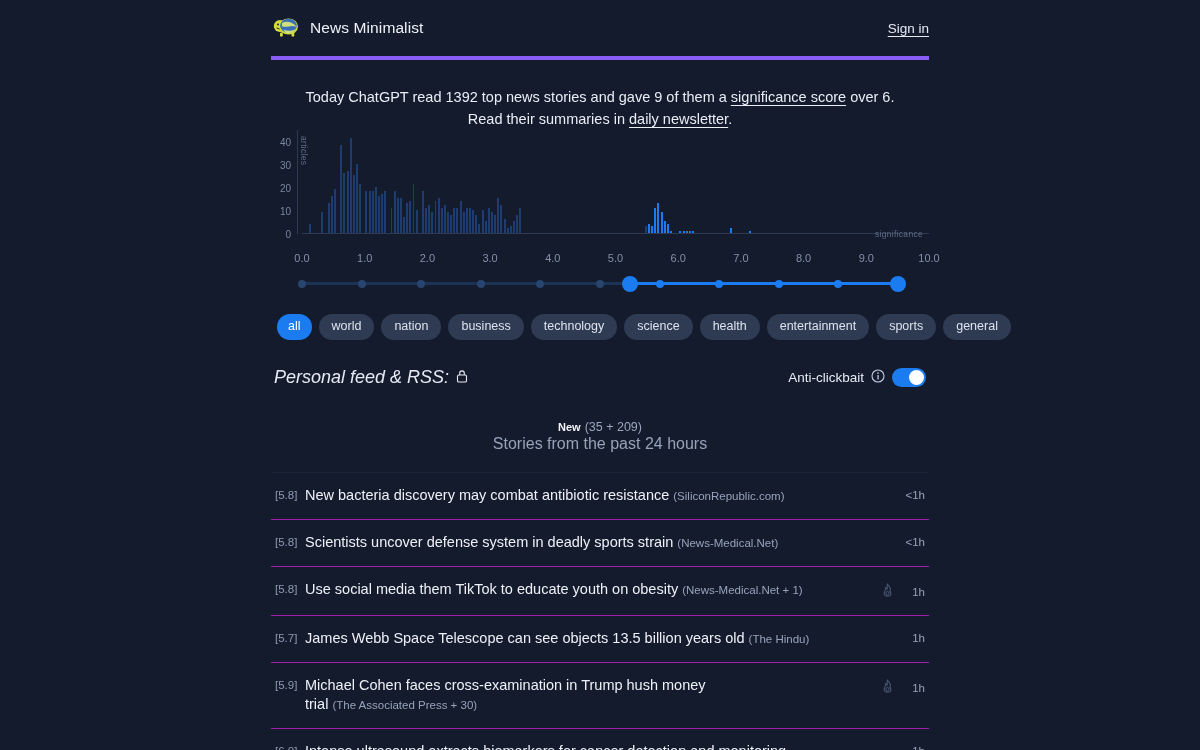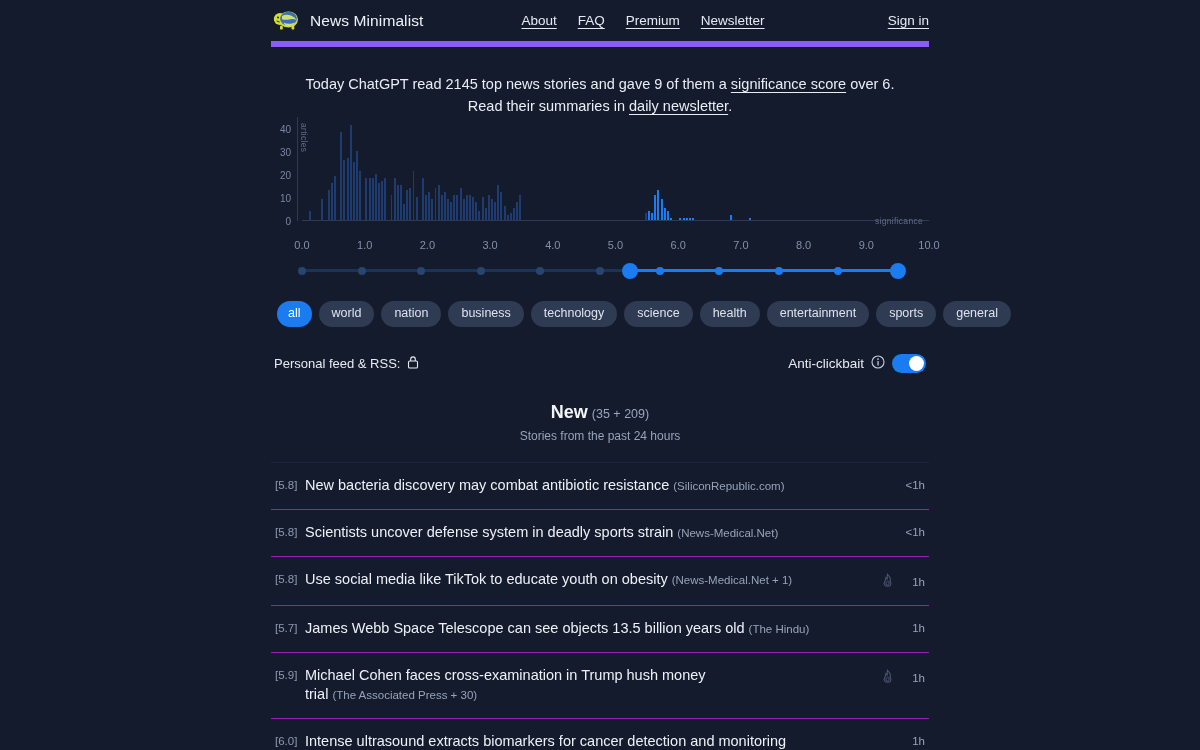--- a/index.html
+++ b/index.html
@@ -24,24 +24,24 @@
   }
 
   .container {
     width: 658px;
     margin: 0 auto;
     position: relative;
   }
 
   
   .header {
-    height: 47px;
+    height: 60px;
     display: flex;
     align-items: center;
-    border-bottom: 6px solid #8b5cf6;
+    border-bottom: 4px solid #8b5cf6;
   }
 
   .brand {
     display: flex;
     align-items: center;
     gap: 9px;
     margin-right: 28px;
   }
 
   .logo {
@@ -248,22 +248,23 @@
   .feedrow {
     display: flex;
     align-items: center;
     margin-top: 27px;
     padding: 0 3px;
   }
   .feedrow .left {
     display: flex;
     align-items: center;
     gap: 7px;
-    font-size: 13px;
+    font-size: 18px;
     color: #e6ebf3;
+    font-style: italic;
   }
   .feedrow .right {
     margin-left: auto;
     display: flex;
     align-items: center;
     gap: 7px;
     font-size: 13.5px;
     color: #e6ebf3;
   }
   .lock-icon, .info-icon { display: block; }
@@ -283,33 +284,32 @@
     border-radius: 50%;
     background: #fff;
   }
 
   
   .new-head {
     text-align: center;
     margin-top: 29px;
   }
   .new-title {
-    font-size: 18px;
+    font-size: 11px;
     font-weight: bold;
     color: #f1f4f9;
   }
   .new-count {
     font-size: 12.5px;
     color: #9aa6bc;
     margin-left: 4px;
   }
   .new-sub {
-    font-size: 12px;
+    font-size: 16px;
     color: #97a3b9;
-    margin-top: 6px;
   }
 
   
   .stories { margin-top: 19px; }
   .story {
     display: flex;
     align-items: flex-start;
     padding: 13px 4px 14px;
     border-bottom: 1px solid #a21caf;
     cursor: pointer;
@@ -373,33 +373,27 @@
             <ellipse cx="17.5" cy="10.8" rx="8.4" ry="7.1" fill="#3b6fb5"></ellipse>
             <path d="M11 8 Q15 6 20 7.5 Q24 9 25.6 12 Q22 10.4 18 11.4 Q14 12.4 11 11.2 Z" fill="#cfe07b"></path>
             <path d="M12.5 14.4 Q16 16.2 21 15.4 Q24 14.8 25.4 13.4 Q22 18 17.6 18.4 Q14 18.2 12.5 14.4 Z" fill="#cfe07b"></path>
             <rect x="9" y="17.6" width="2.8" height="4" rx="1.2" fill="#d4dc3a"></rect>
             <rect x="20.5" y="17.6" width="2.8" height="4" rx="1.2" fill="#d4dc3a"></rect>
           </svg>
         </span>
         <span class="brand-name">News Minimalist</span>
       </div>
 
-      <div class="nav">
-        <a>About</a>
-        <a>FAQ</a>
-        <a>Premium</a>
-        <a>Newsletter</a>
-      </div>
 
       <a class="signin">Sign in</a>
     </div>
 
     <div class="intro">
       <div>
-        <span>Today ChatGPT read 2145 top news stories and gave 9 of them a </span><span class="u">significance score</span><span> over 6.</span>
+        <span>Today ChatGPT read 1392 top news stories and gave 9 of them a </span><span class="u">significance score</span><span> over 6.</span>
       </div>
       <div>
         <span>Read their summaries in </span><span class="u">daily newsletter</span><span>.</span>
       </div>
     </div>
 
     <div class="chart-wrap">
       <div class="y-axis" id="y-axis">
           <div class="y-tick" style="top: 11.5556px;">40</div>
           <div class="y-tick" style="top: 34.6667px;">30</div>
@@ -699,21 +693,21 @@
         </div>
         <div class="story">
           <div class="score">[5.8]</div>
           <div class="story-main"><span class="story-title">Scientists uncover defense system in deadly sports strain</span><span class="story-src">(News-Medical.Net)</span></div>
           <div class="story-meta">
             <span class="story-time">&lt;1h</span>
           </div>
         </div>
         <div class="story">
           <div class="score">[5.8]</div>
-          <div class="story-main"><span class="story-title">Use social media like TikTok to educate youth on obesity</span><span class="story-src">(News-Medical.Net + 1)</span></div>
+          <div class="story-main"><span class="story-title">Use social media them TikTok to educate youth on obesity</span><span class="story-src">(News-Medical.Net + 1)</span></div>
           <div class="story-meta">
             <span class="fire-icon"><svg width="13" height="14" viewBox="0 0 13 14">
                 <path d="M6.5 1 C7.6 3.2 9.6 3.8 9.6 6.2 C9.6 7 9.3 7.6 8.9 8 C9.6 8.6 10.1 9.6 10.1 10.6 C10.1 12.3 8.5 13.4 6.5 13.4 C4.5 13.4 2.9 12.3 2.9 10.6 C2.9 8.2 5.1 7.2 4.6 4.6 C5.6 5.2 6 6 6 6 C6.4 4.4 5.6 2.6 6.5 1 Z" fill="none" stroke="#5c6symbol" stroke-width="1"></path>
                 <path d="M6.5 1 C7.6 3.2 9.6 3.8 9.6 6.2 C9.6 7 9.3 7.6 8.9 8 C9.6 8.6 10.1 9.6 10.1 10.6 C10.1 12.3 8.5 13.4 6.5 13.4 C4.5 13.4 2.9 12.3 2.9 10.6 C2.9 8.2 5.1 7.2 4.6 4.6 C5.6 5.2 6 6 6 6 C6.4 4.4 5.6 2.6 6.5 1 Z" fill="none" stroke="#5a6symbol" stroke-width="1"></path>
                 <path d="M6.5 1.2 C7.5 3.3 9.4 3.9 9.4 6.2 C9.4 7 9.1 7.6 8.7 8 C9.4 8.6 9.9 9.5 9.9 10.5 C9.9 12.1 8.4 13.2 6.5 13.2 C4.6 13.2 3.1 12.1 3.1 10.5 C3.1 8.2 5.2 7.2 4.8 4.7 C5.7 5.3 6.1 6.1 6.1 6.1 C6.5 4.5 5.7 2.7 6.5 1.2 Z" fill="none" stroke="#4a5774" stroke-width="1.05"></path>
                 <circle cx="6.5" cy="10.2" r="1.6" fill="none" stroke="#4a5774" stroke-width="1"></circle>
               </svg></span>
             <span class="story-time">1h</span>
           </div>
         </div>

